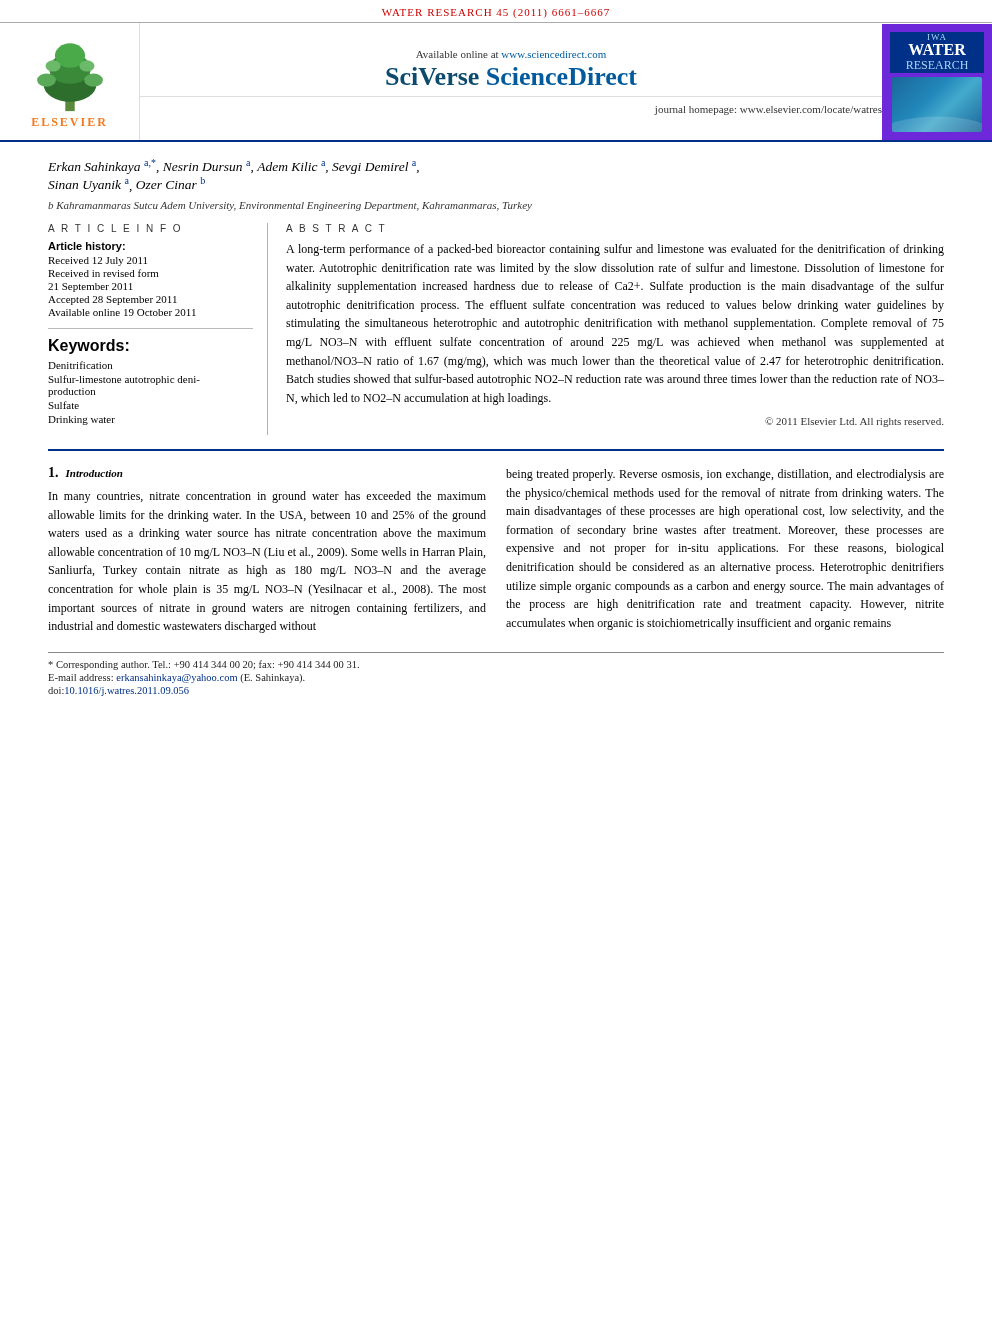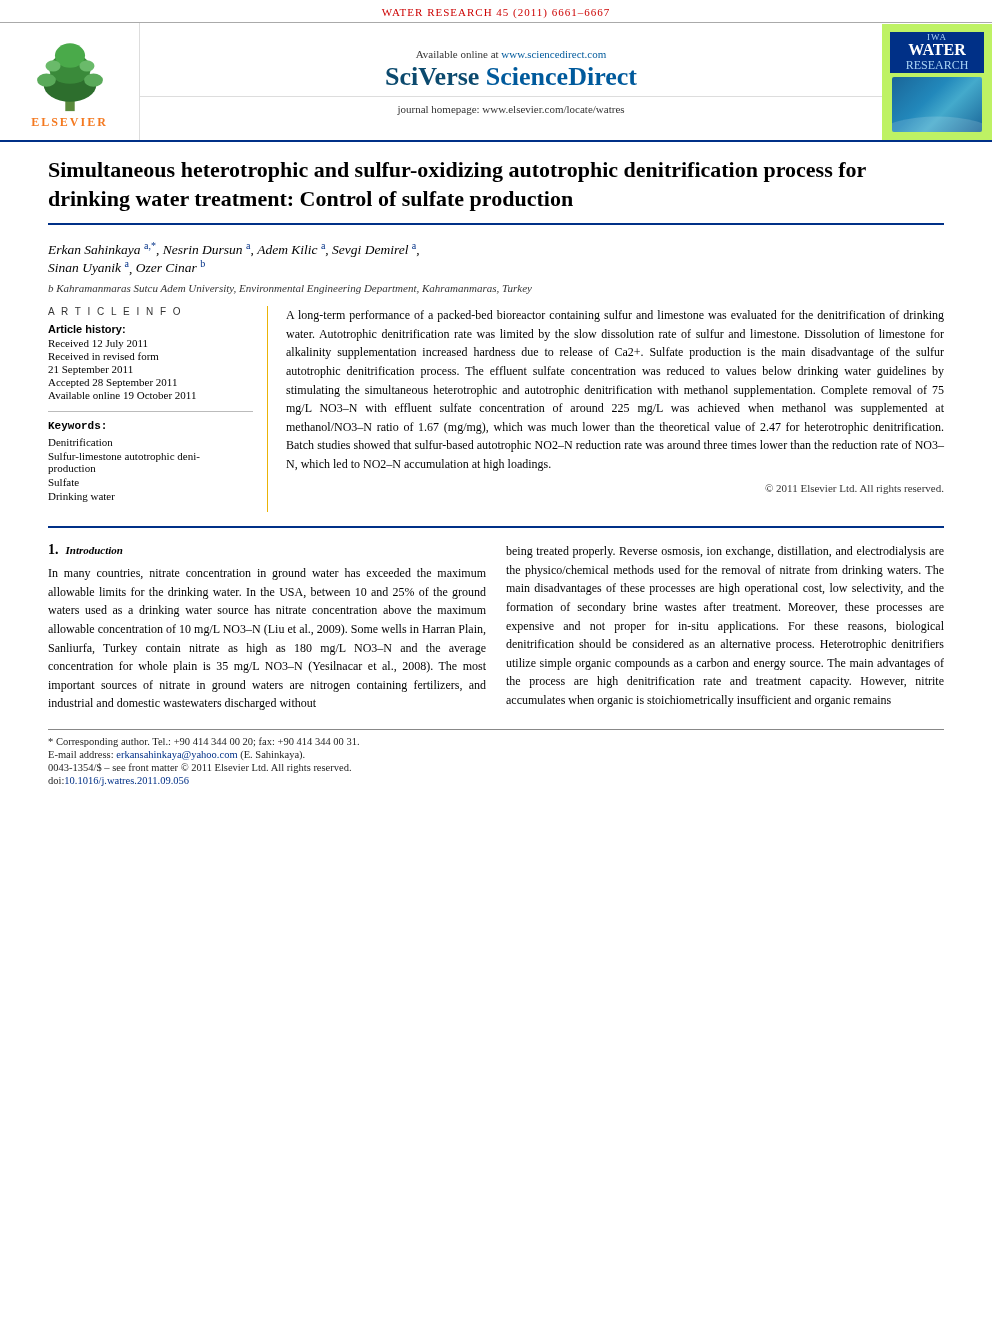--- a/index.html
+++ b/index.html
@@ -62,25 +62,26 @@
       color: #005a9c;
       margin-bottom: 4px;
     }
     .sciverse { color: #0c4a6e; }
     .journal-homepage {
       font-size: 11px;
       color: #333;
       border-top: 1px solid #ddd;
       padding-top: 6px;
       margin-top: 4px;
+      text-align: right;
     }
     .water-research-logo {
       width: 110px;
       min-width: 110px;
-      background: #bef264;
+      background: #6d28d9;
       display: flex;
       flex-direction: column;
       align-items: center;
       justify-content: center;
       padding: 8px;
     }
     .wr-logo-box {
       background: #003087;
       color: white;
       text-align: center;
@@ -167,23 +168,23 @@
       font-size: 11px;
       color: #000;
       margin-bottom: 1px;
     }
     .divider-line {
       border: none;
       border-top: 1px solid #bbb;
       margin: 8px 0;
     }
     .keywords-label {
-      font-size: 11px;
-      font-weight: bold;
-      font-family: Liberation Mono, monospace;
+      font-size: 16px;
+      font-weight: bold;
+      font-family: Liberation Sans, sans-serif;
       margin-bottom: 4px;
     }
     .keyword-item {
       font-size: 11px;
       color: #000;
       margin-bottom: 2px;
     }
 
     .abstract-text {
       font-size: 12px;
@@ -292,21 +293,20 @@
       <div class="wr-research">RESEARCH</div>
     </div>
     <div class="wr-image">
       <div class="wr-wave"></div>
     </div>
   </div>
 </div>
 
 <div class="main-content">
 
-  <div class="article-title">Simultaneous heterotrophic and sulfur-oxidizing autotrophic denitrification process for drinking water treatment: Control of sulfate production</div>
 
   <div class="authors">
     <span><em>Erkan Sahinkaya</em> <sup>a,*</sup></span>,
     <span><em>Nesrin Dursun</em> <sup>a</sup></span>,
     <span><em>Adem Kilic</em> <sup>a</sup></span>,
     <span><em>Sevgi Demirel</em> <sup>a</sup></span>,
     <br>
     <span><em>Sinan Uyanik</em> <sup>a</sup></span>,
     <span><em>Ozer Cinar</em> <sup>b</sup></span>
   </div>
@@ -337,20 +337,21 @@
         <div class="keyword-item">
           <span>Sulfur-limestone autotrophic deni-</span><br>
           <span>production</span>
         </div>
         <div class="keyword-item">Sulfate</div>
         <div class="keyword-item">Drinking water</div>
       </div>
     </div>
 
     <div class="right-col">
+      <div class="section-head">A B S T R A C T</div>
       <div class="abstract-text">
         <p>A long-term performance of a packed-bed bioreactor containing sulfur and limestone was evaluated for the denitrification of drinking water. Autotrophic denitrification rate was limited by the slow dissolution rate of sulfur and limestone. Dissolution of limestone for alkalinity supplementation increased hardness due to release of Ca2+. Sulfate production is the main disadvantage of the sulfur autotrophic denitrification process. The effluent sulfate concentration was reduced to values below drinking water guidelines by stimulating the simultaneous heterotrophic and autotrophic denitrification with methanol supplementation. Complete removal of 75 mg/L NO3–N with effluent sulfate concentration of around 225 mg/L was achieved when methanol was supplemented at methanol/NO3–N ratio of 1.67 (mg/mg), which was much lower than the theoretical value of 2.47 for heterotrophic denitrification. Batch studies showed that sulfur-based autotrophic NO2–N reduction rate was around three times lower than the reduction rate of NO3–N, which led to NO2–N accumulation at high loadings.</p>
       </div>
       <div class="copyright">© 2011 Elsevier Ltd. All rights reserved.</div>
     </div>
   </div>
 
   <hr class="separator-heavy">
 
   <div class="intro-section">
@@ -369,19 +370,18 @@
       </div>
     </div>
   </div>
 
   <div class="footnote-area">
     <div>* Corresponding author. Tel.: +90 414 344 00 20; fax: +90 414 344 00 31.</div>
     <div>
       E-mail address: <a style="color:#003087;text-decoration:none;">erkansahinkaya@yahoo.com</a>
       <span> (E. Sahinkaya).</span>
     </div>
-    <div>0043-1354/$ – see front matter © 2011 Elsevier Ltd. All rights reserved.</div>
     <div class="doi-line">
       doi:<a>10.1016/j.watres.2011.09.056</a>
     </div>
   </div>
 
 </div>
 
 </body></html>

